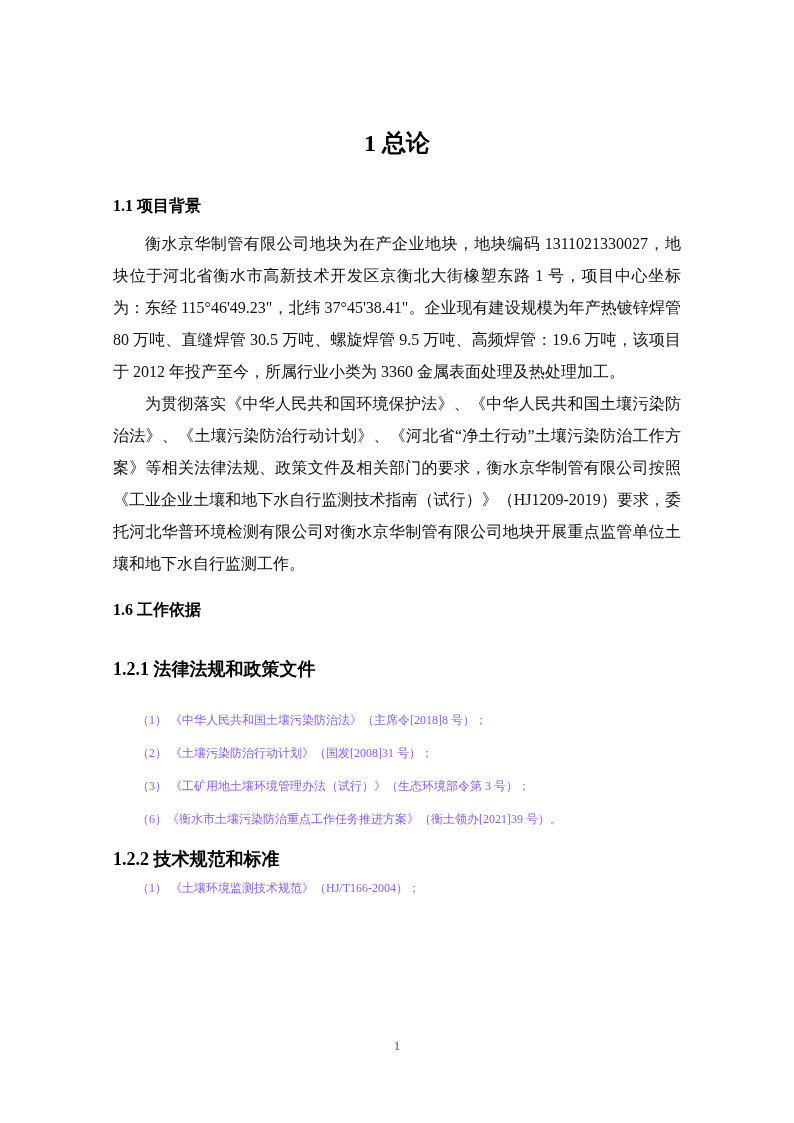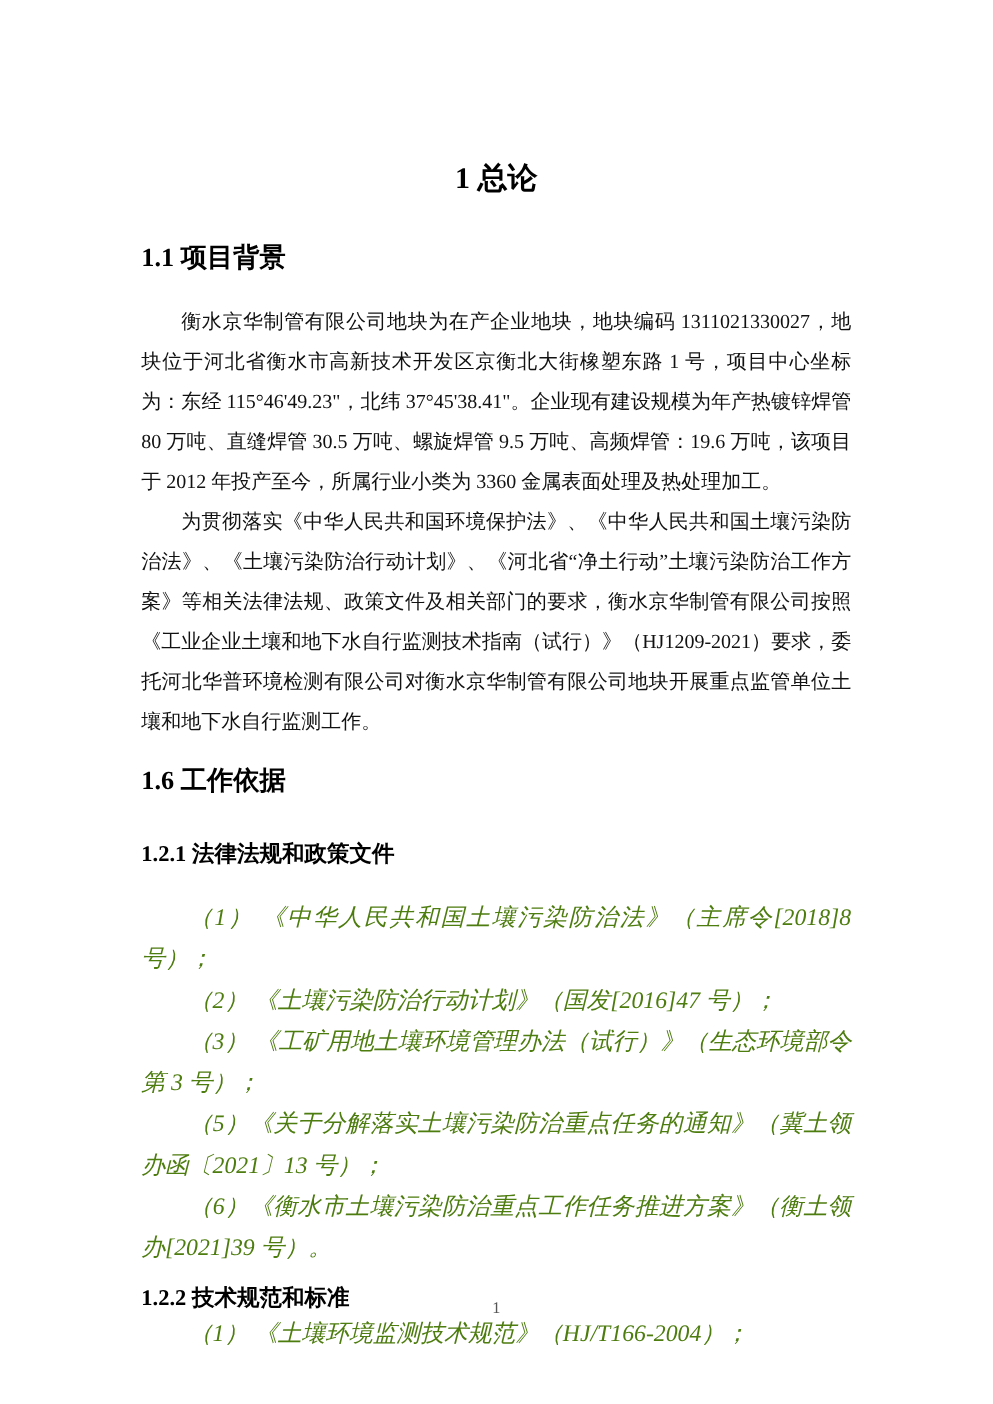--- a/index.html
+++ b/index.html
@@ -25,21 +25,21 @@
   h1.doc-title {
     margin: 0;
     font-size: 24px;
     line-height: 34px;
     font-weight: bold;
     text-align: center;
     color: #000000;
   }
   h2.sec-heading {
     margin: 0;
-    font-size: 21px;
+    font-size: 16px;
     line-height: 28px;
     font-weight: bold;
     text-align: left;
     color: #000000;
   }
   h2.sec-heading.first {
     margin-top: 32px;
   }
   h2.sec-heading.second {
     margin-top: 16px;
@@ -59,30 +59,29 @@
   }
   p.body-para {
     margin: 0;
     font-size: 16px;
     line-height: 32px;
     text-indent: 2em;
     text-align: justify;
     color: #111111;
   }
   p.body-para.p-first {
-    margin-top: 22px;
+    margin-top: 8px;
   }
   p.list-item {
     margin: 0;
-    font-size: 19px;
+    font-size: 12px;
     line-height: 33px;
     text-indent: 2em;
     text-align: justify;
-    color: #4d7c0f;
-    font-style: italic;
+    color: #8b5cf6;
   }
   p.list-item.li-first {
     margin-top: 22px;
   }
   p.list-item.li-first-tech {
   }
   .page-number {
     position: absolute;
     left: 0;
     width: 794px;
@@ -97,30 +96,29 @@
 
 <div class="page">
   <div class="content">
 
     <h1 class="doc-title">1 总论</h1>
 
     <h2 class="sec-heading first">1.1 项目背景</h2>
 
     <p class="body-para p-first">衡水京华制管有限公司地块为在产企业地块，地块编码 1311021330027，地块位于河北省衡水市高新技术开发区京衡北大街橡塑东路 1 号，项目中心坐标为：东经 115°46'49.23"，北纬 37°45'38.41"。企业现有建设规模为年产热镀锌焊管 80 万吨、直缝焊管 30.5 万吨、螺旋焊管 9.5 万吨、高频焊管：19.6 万吨，该项目于 2012 年投产至今，所属行业小类为 3360 金属表面处理及热处理加工。</p>
 
-    <p class="body-para">为贯彻落实《中华人民共和国环境保护法》、《中华人民共和国土壤污染防治法》、《土壤污染防治行动计划》、《河北省“净土行动”土壤污染防治工作方案》等相关法律法规、政策文件及相关部门的要求，衡水京华制管有限公司按照《工业企业土壤和地下水自行监测技术指南（试行）》（HJ1209-2021）要求，委托河北华普环境检测有限公司对衡水京华制管有限公司地块开展重点监管单位土壤和地下水自行监测工作。</p>
+    <p class="body-para">为贯彻落实《中华人民共和国环境保护法》、《中华人民共和国土壤污染防治法》、《土壤污染防治行动计划》、《河北省“净土行动”土壤污染防治工作方案》等相关法律法规、政策文件及相关部门的要求，衡水京华制管有限公司按照《工业企业土壤和地下水自行监测技术指南（试行）》（HJ1209-2019）要求，委托河北华普环境检测有限公司对衡水京华制管有限公司地块开展重点监管单位土壤和地下水自行监测工作。</p>
 
     <h2 class="sec-heading second">1.6 工作依据</h2>
 
     <h3 class="subsec-heading s121">1.2.1 法律法规和政策文件</h3>
 
     <p class="list-item li-first">（1） 《中华人民共和国土壤污染防治法》（主席令[2018]8 号）；</p>
-    <p class="list-item">（2） 《土壤污染防治行动计划》（国发[2016]47 号）；</p>
+    <p class="list-item">（2） 《土壤污染防治行动计划》（国发[2008]31 号）；</p>
     <p class="list-item">（3） 《工矿用地土壤环境管理办法（试行）》（生态环境部令第 3 号）；</p>
-    <p class="list-item">（5）《关于分解落实土壤污染防治重点任务的通知》（冀土领办函〔2021〕13 号）；</p>
     <p class="list-item">（6）《衡水市土壤污染防治重点工作任务推进方案》（衡土领办[2021]39 号）。</p>
 
     <h3 class="subsec-heading s122">1.2.2 技术规范和标准</h3>
 
     <p class="list-item li-first-tech">（1） 《土壤环境监测技术规范》（HJ/T166-2004）；</p>
 
   </div>
 
   <div class="page-number">1</div>
 </div>

